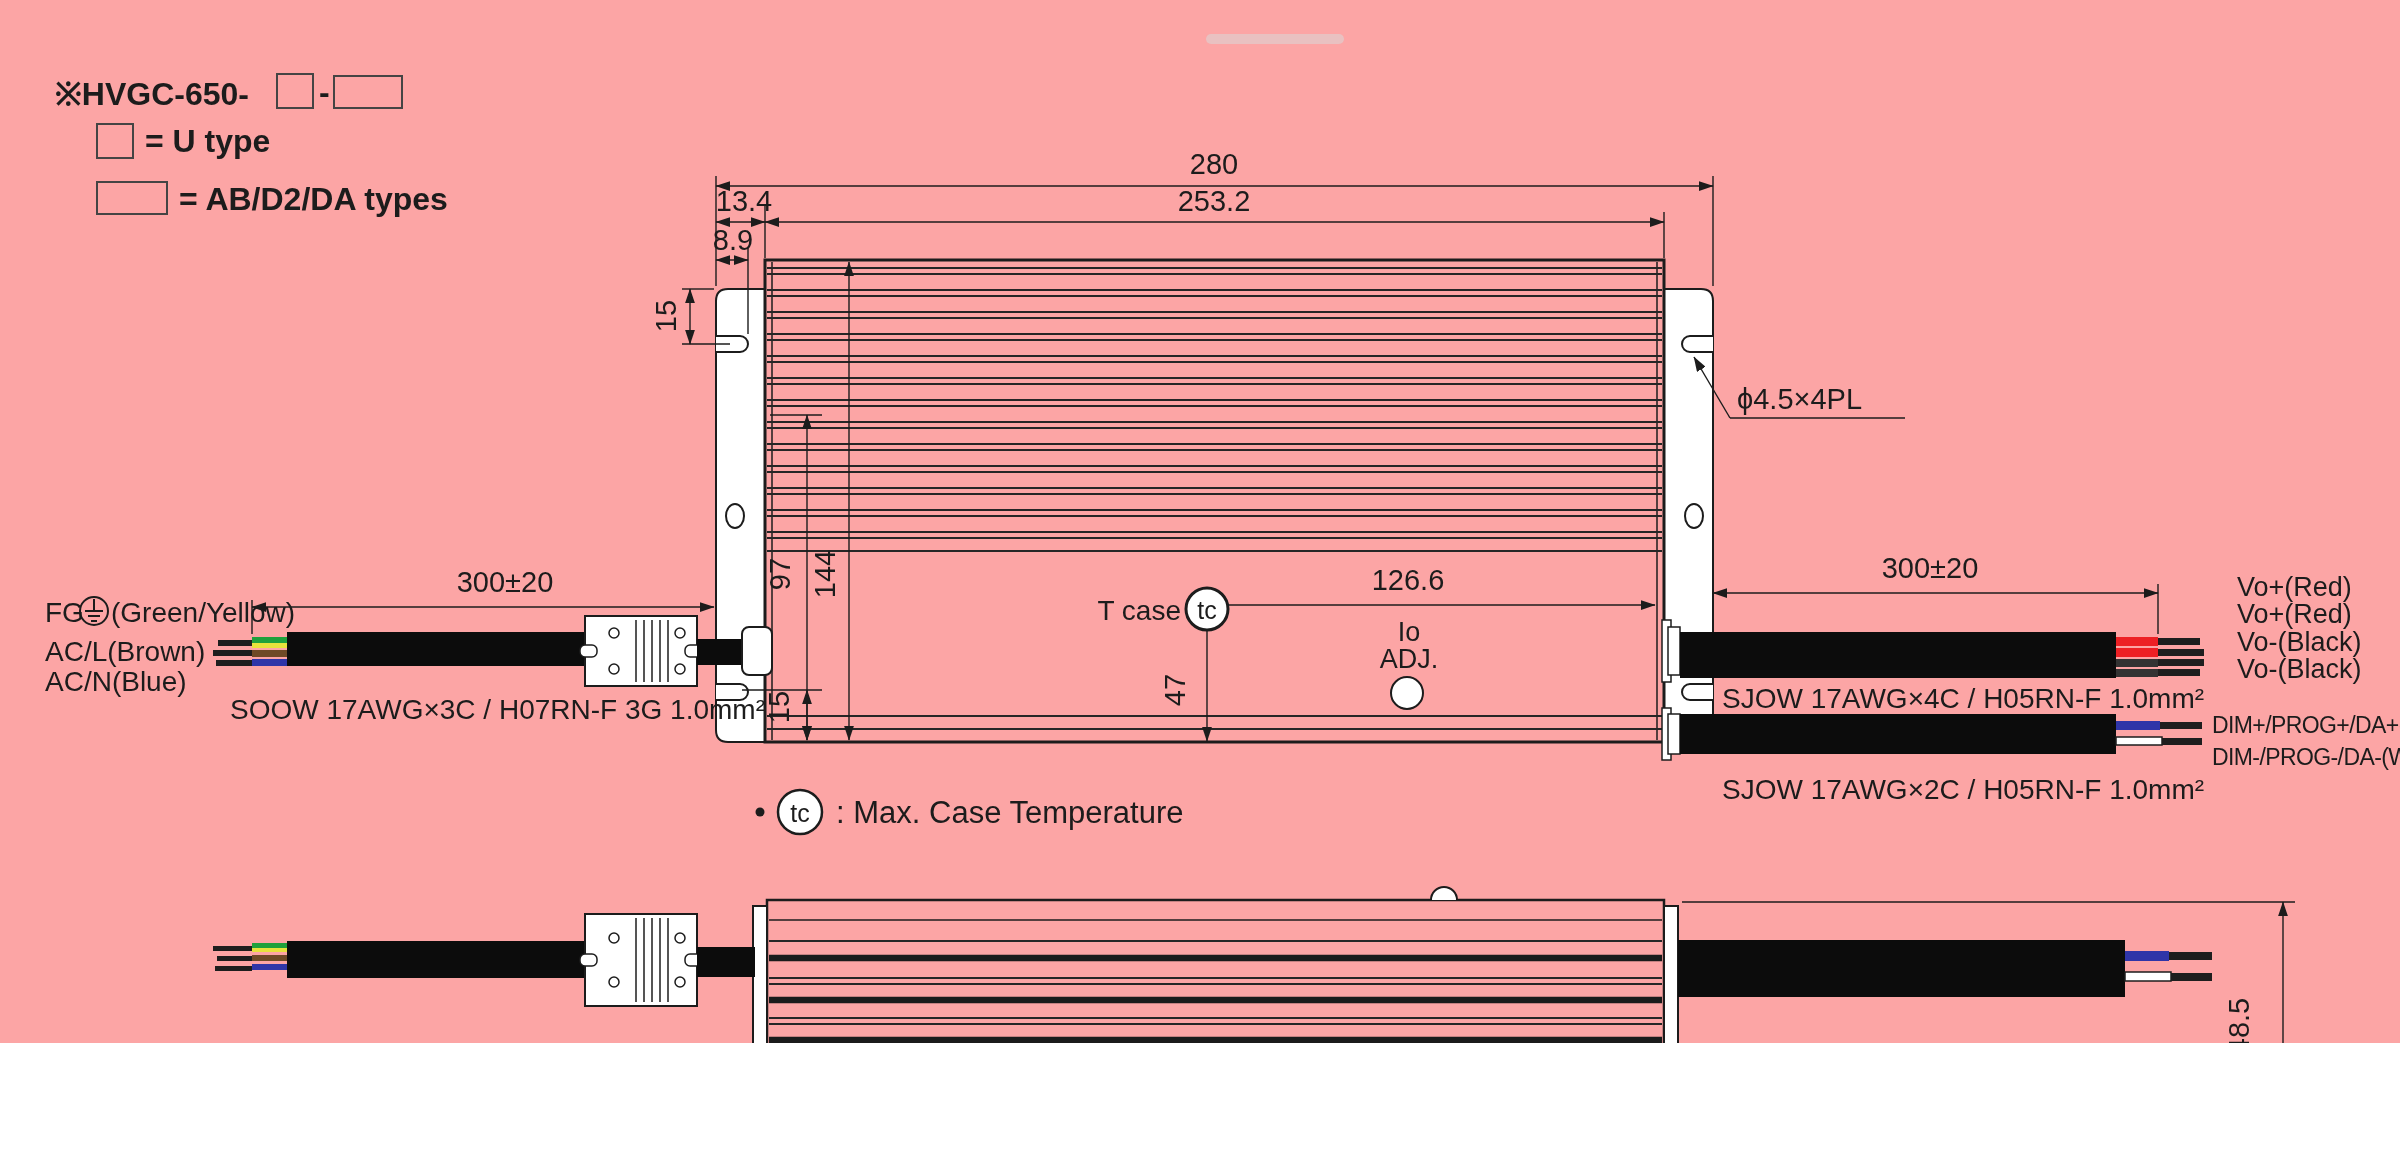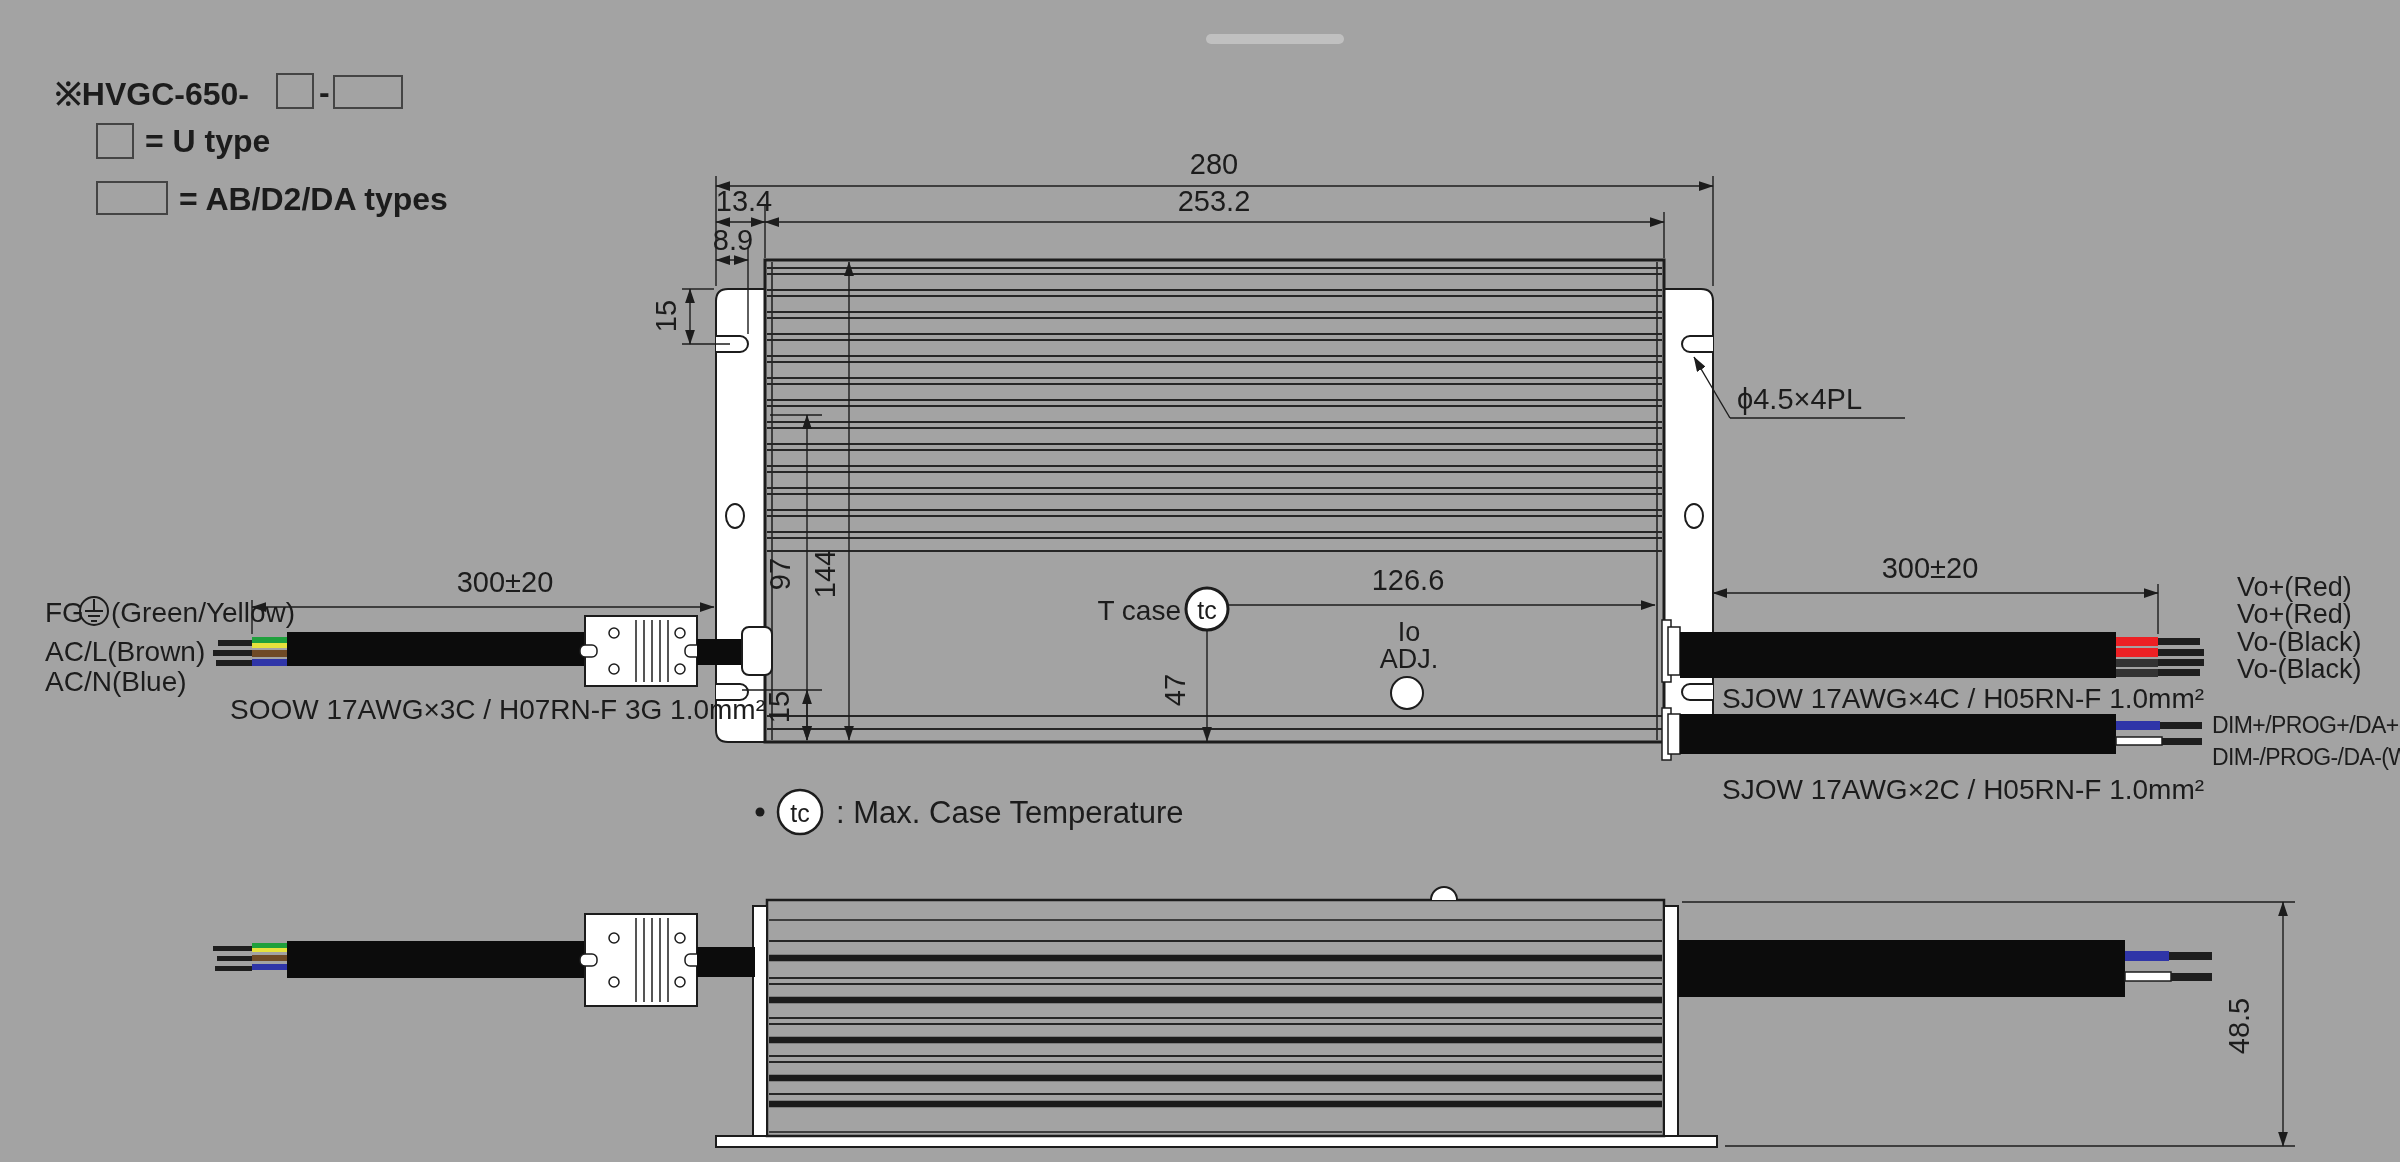--- a/index.html
+++ b/index.html
@@ -1,16 +1,16 @@
 <!DOCTYPE html>
 <html><head>
 <meta charset="utf-8">
 <style>
   html,body { margin:0; padding:0; background:#ffffff; }
-  .sheet-wrap { position:relative; width:2400px; height:1162px; background:#a3a3a3; overflow:hidden;
+  .sheet-wrap { position:relative; width:2400px; height:1043px; background:#fca5a5; overflow:hidden;
                 font-family:"Liberation Sans", sans-serif; }
   svg { display:block; }
   text { font-family:"Liberation Sans", sans-serif; fill:#1c1c1c; }
   .t-dim   { font-size:29px; }
   .t-dim-s { font-size:27px; }
   .t-lbl   { font-size:28px; }
   .t-lbl-s { font-size:27px; }
   .t-cond  { font-size:23px; letter-spacing:-0.6px; }
   .t-bold  { font-size:32px; font-weight:bold; }
   .t-note  { font-size:31px; }

